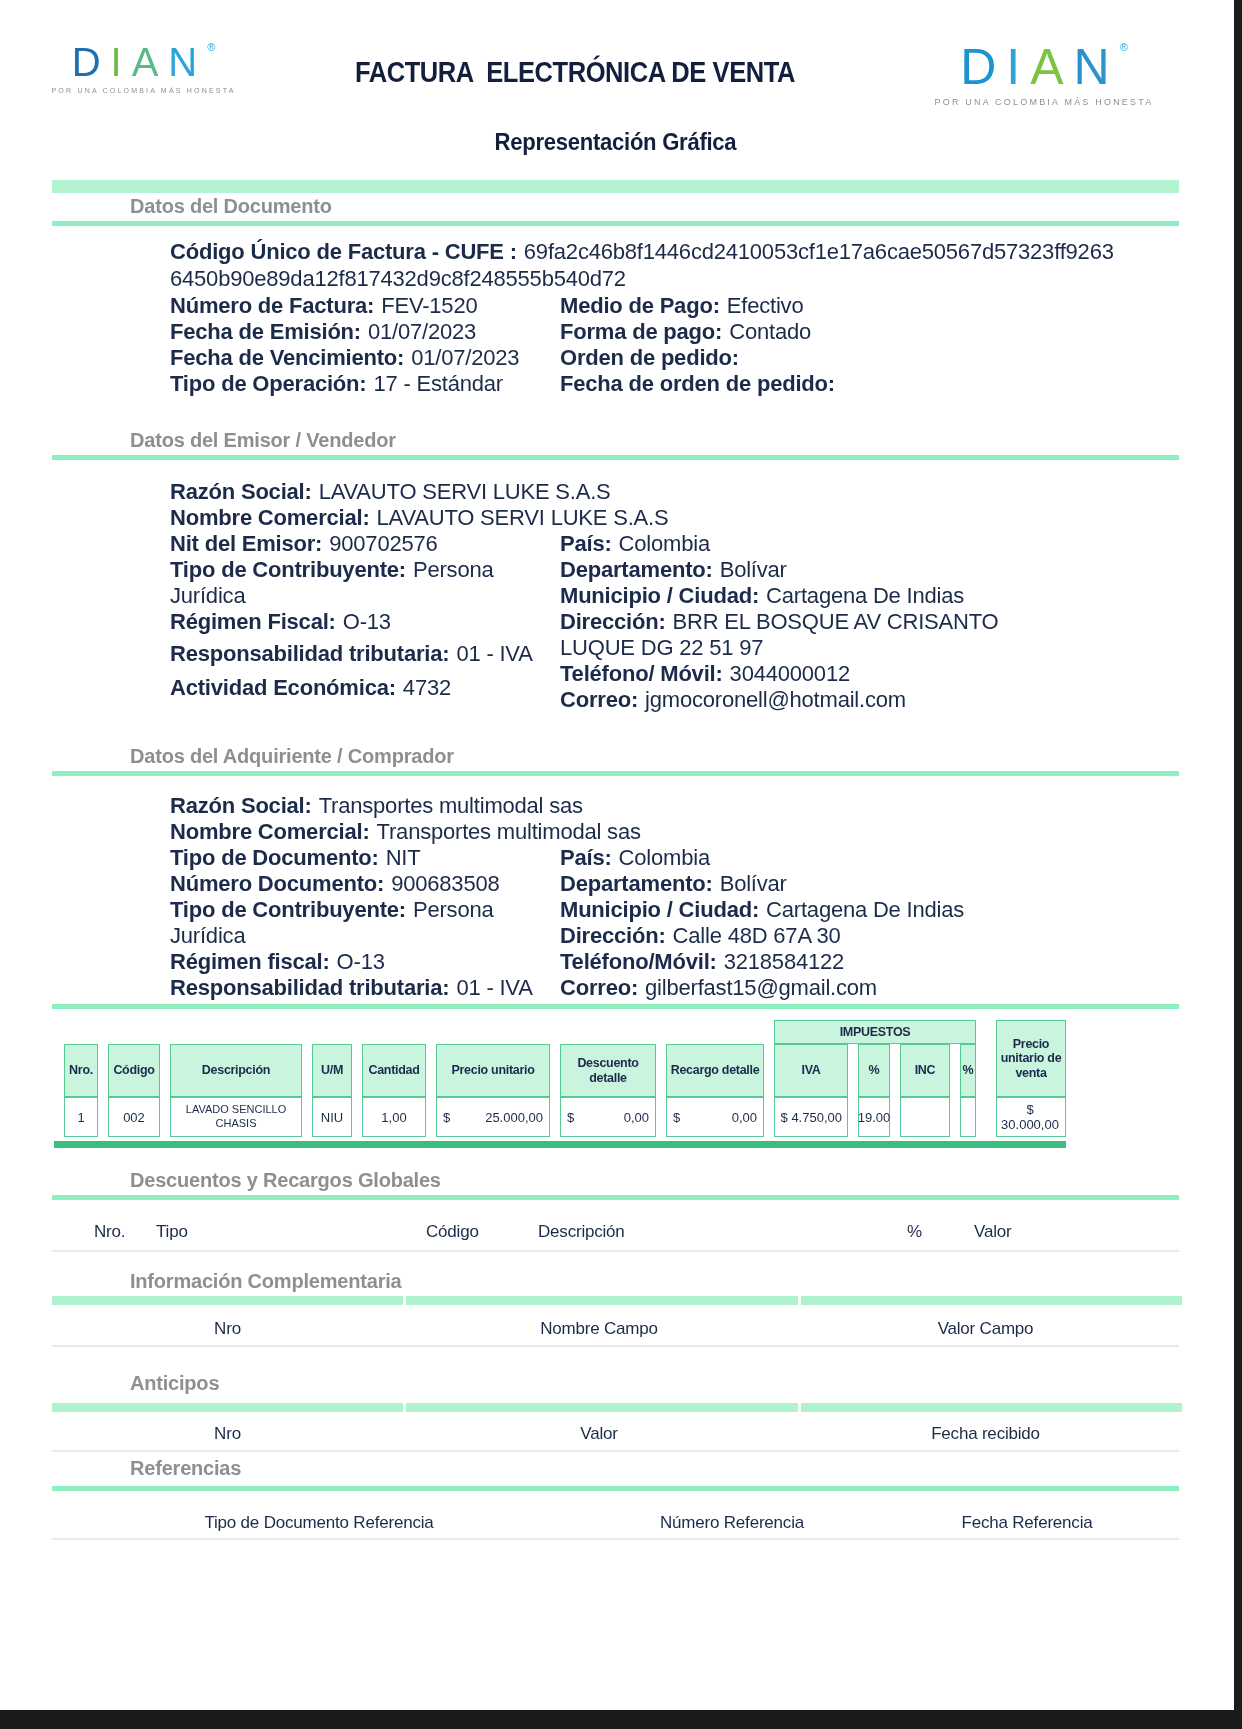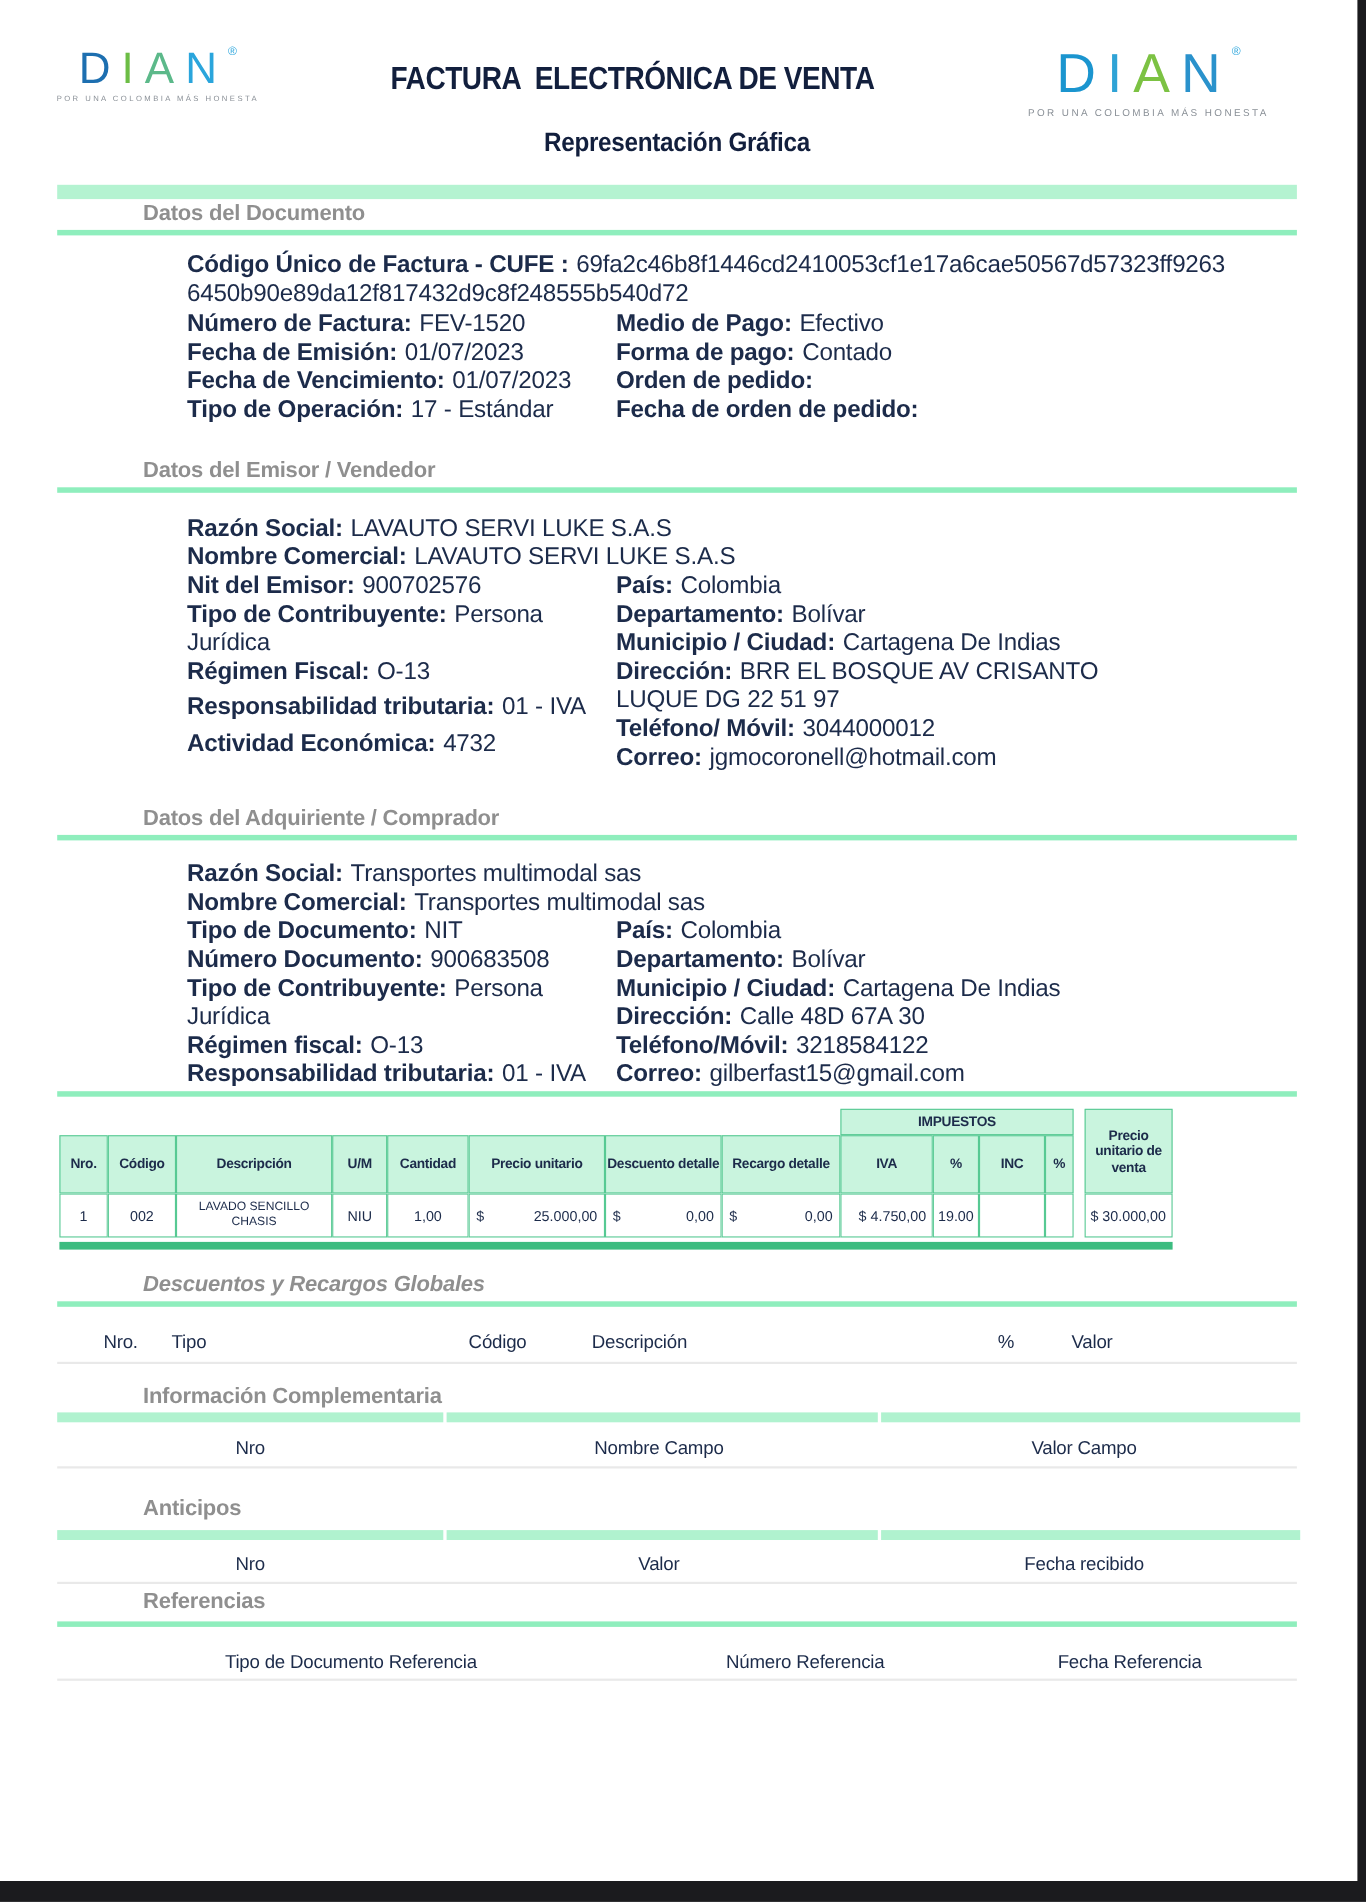--- a/index.html
+++ b/index.html
@@ -26,21 +26,21 @@
   .logo-right .dl-a{color:#7cc243;} .logo-right .dl-n{color:#2a92cc;}
   .dian-reg{font-size:11px;color:#2aa5dc;vertical-align:top;letter-spacing:0;}
   .dian-tagline{color:#8a9097;letter-spacing:2.2px;margin-top:5px;white-space:nowrap;}
   .logo-left .dian-tagline{font-size:7px;}
   .logo-right .dian-tagline{font-size:9px;}
   .title-wrap{flex:1;text-align:center;padding-top:14px;}
   .main-title{
     display:inline-block;font-size:29px;font-weight:bold;color:#121f3d;
     transform:scaleX(0.88);letter-spacing:-0.5px;white-space:pre;
   }
-  .subtitle-row{text-align:center;}
+  .subtitle-row{text-align:center;margin-top:12px;}
   .subtitle{
     display:inline-block;font-size:24px;font-weight:bold;color:#121f3d;
     transform:scaleX(0.92);letter-spacing:-0.3px;
   }
 
   
   .mint-bar{height:13px;background:#b4f3d1;margin-top:24px;}
   .section-title{
     color:#8f8f8f;font-weight:bold;font-size:20px;letter-spacing:-0.2px;
     margin-left:78px;margin-top:2px;line-height:23px;
@@ -58,21 +58,21 @@
   .col-l{width:390px;}
   .col-r{width:470px;}
   .gap6{margin-top:6px;} .gap8{margin-top:8px;}
 
   
   .ptable{
     margin-left:2px;margin-top:11px;display:grid;
     grid-template-columns:44px 62px 142px 50px 74px 124px 106px 108px 84px 42px 60px 26px 10px 80px;
   }
   .pc{border:1.6px solid #57c993;box-sizing:border-box;
-      display:flex;align-items:center;justify-content:center;text-align:center;}
+      display:flex;align-items:center;justify-content:center;text-align:center;margin-left:10px;}
   .phead{background:#c9f4de;font-weight:bold;font-size:12.5px;letter-spacing:-0.3px;line-height:1.15;padding:2px 1px;}
   .pgroup{grid-row:1;height:24px;}
   .prow2{grid-row:2;height:53px;}
   .pdata{grid-row:3;height:40px;font-size:13px;background:#fff;padding:1px 3px;}
   .pventa-head{grid-column:14;grid-row:1/3;}
   .money{justify-content:space-between;padding:0 6px;}
   .money .cur{text-align:left;} .money .amt{text-align:right;}
   .right{justify-content:flex-end;padding-right:5px;}
   .desc-cell{font-size:11px;line-height:1.25;}
   .pthick{grid-column:1/15;grid-row:4;height:7px;background:#3cbc80;margin-top:2px;}
@@ -225,21 +225,21 @@
       <div class="pc pdata right">$ 4.750,00</div>
       <div class="pc pdata">19.00</div>
       <div class="pc pdata"></div>
       <div class="pc pdata"></div>
       <div class="spacer pdata" style="grid-column:13;border:none;"></div>
       <div class="pc pdata right">$ 30.000,00</div>
 
       <div class="pthick"></div>
     </div>
 
-    <div class="section-title" style="margin-top:21px;font-style:italic;">Descuentos y Recargos Globales</div>
+    <div class="section-title" style="margin-top:21px;">Descuentos y Recargos Globales</div>
     <div class="underline"></div>
     <div class="mini desc-grid">
       <div>Nro.</div>
       <div>Tipo</div>
       <div>Código</div>
       <div>Descripción</div>
       <div>%</div>
       <div>Valor</div>
     </div>
     <div class="gray-line" style="margin-top:6px;"></div>

